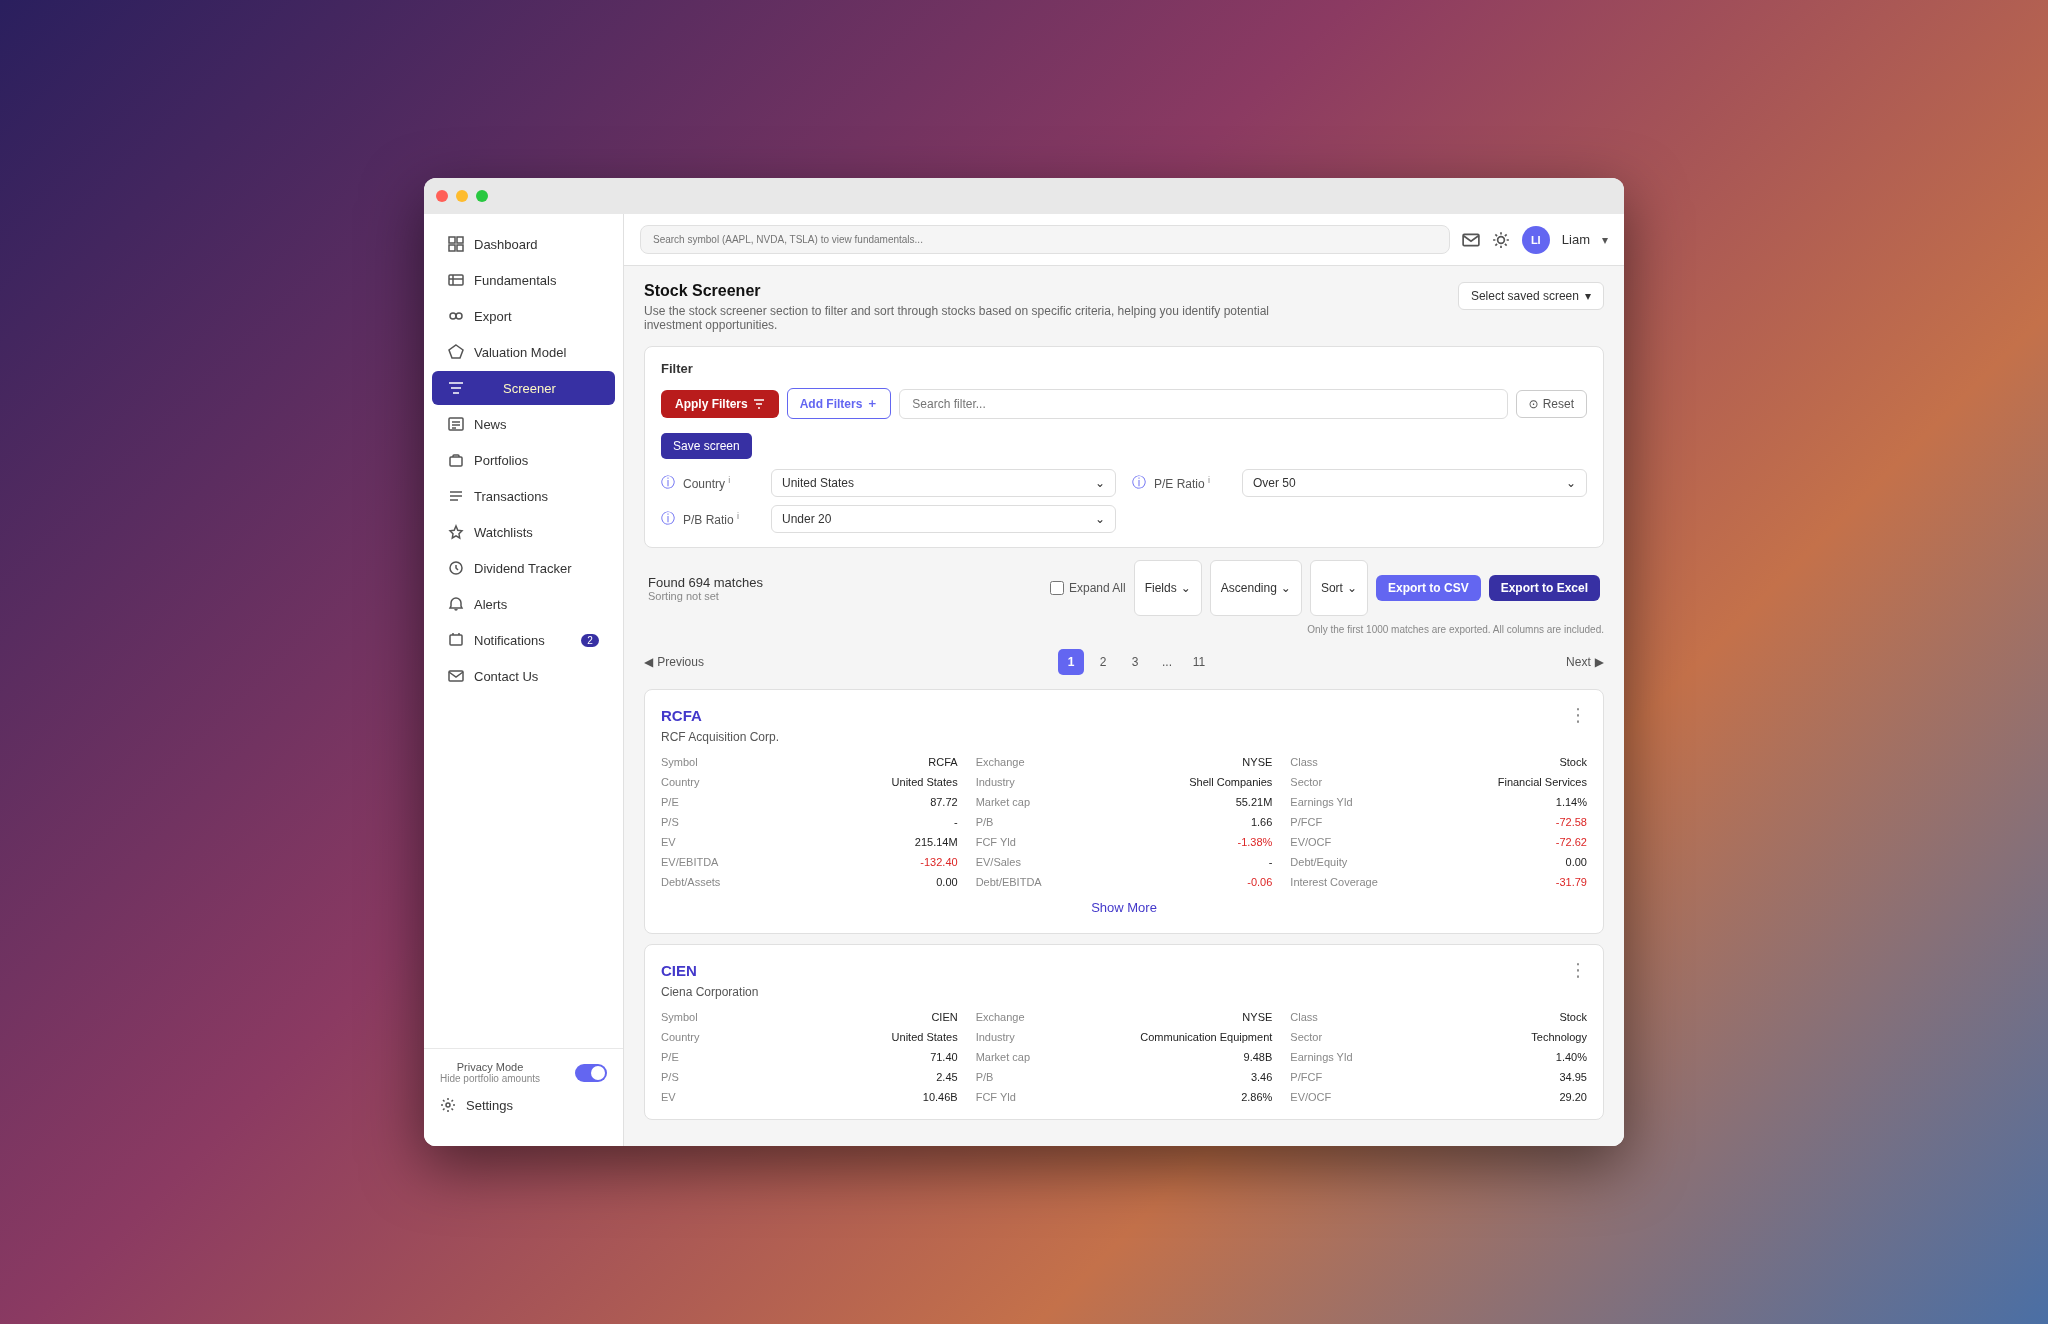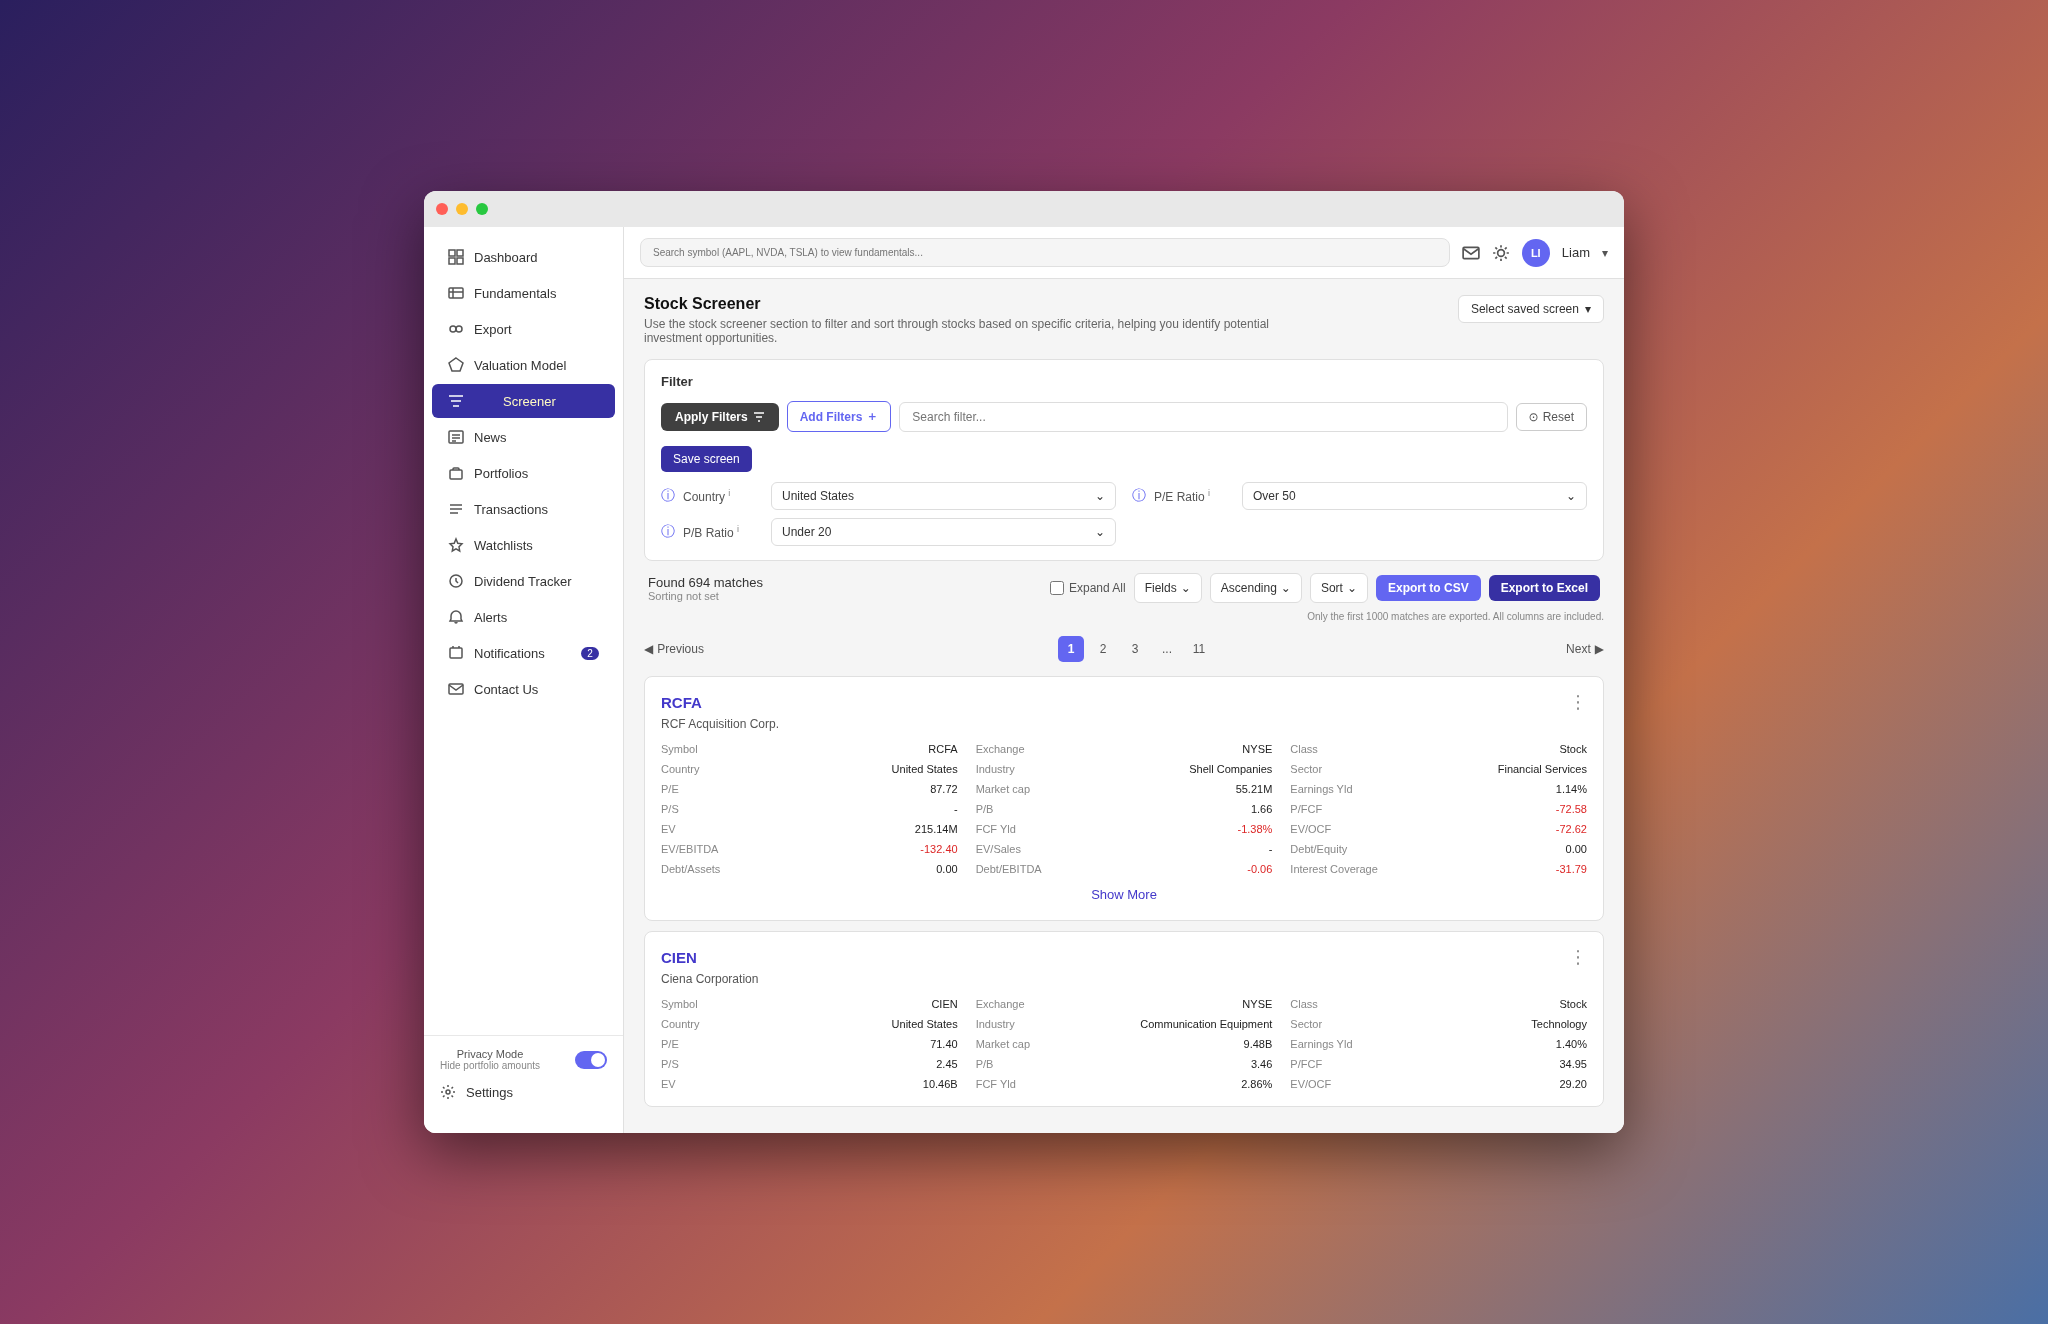--- a/index.html
+++ b/index.html
@@ -185,21 +185,21 @@
       margin-bottom: 12px;
     }
     .filter-title { font-size: 13px; font-weight: 600; color: #333; margin-bottom: 12px; }
     .filter-toolbar {
       display: flex;
       align-items: center;
       gap: 8px;
       margin-bottom: 14px;
     }
     .btn-apply {
-      background: #404040;
+      background: #b91c1c;
       color: white;
       border: none;
       border-radius: 6px;
       padding: 7px 14px;
       font-size: 12px;
       font-weight: 600;
       cursor: pointer;
       display: flex;
       align-items: center;
       gap: 5px;
@@ -304,21 +304,21 @@
       align-items: center;
       gap: 5px;
       font-size: 12px;
       color: #555;
     }
     .expand-checkbox input { width: 14px; height: 14px; }
     .fields-select, .sort-select, .order-select {
       border: 1px solid #ddd;
       background: white;
       border-radius: 6px;
-      padding: 7px 10px;
+      padding: 20px 10px;
       font-size: 12px;
       color: #333;
       cursor: pointer;
       display: flex;
       align-items: center;
       gap: 4px;
     }
     .btn-export-csv {
       background: #6366f1;
       color: white;

